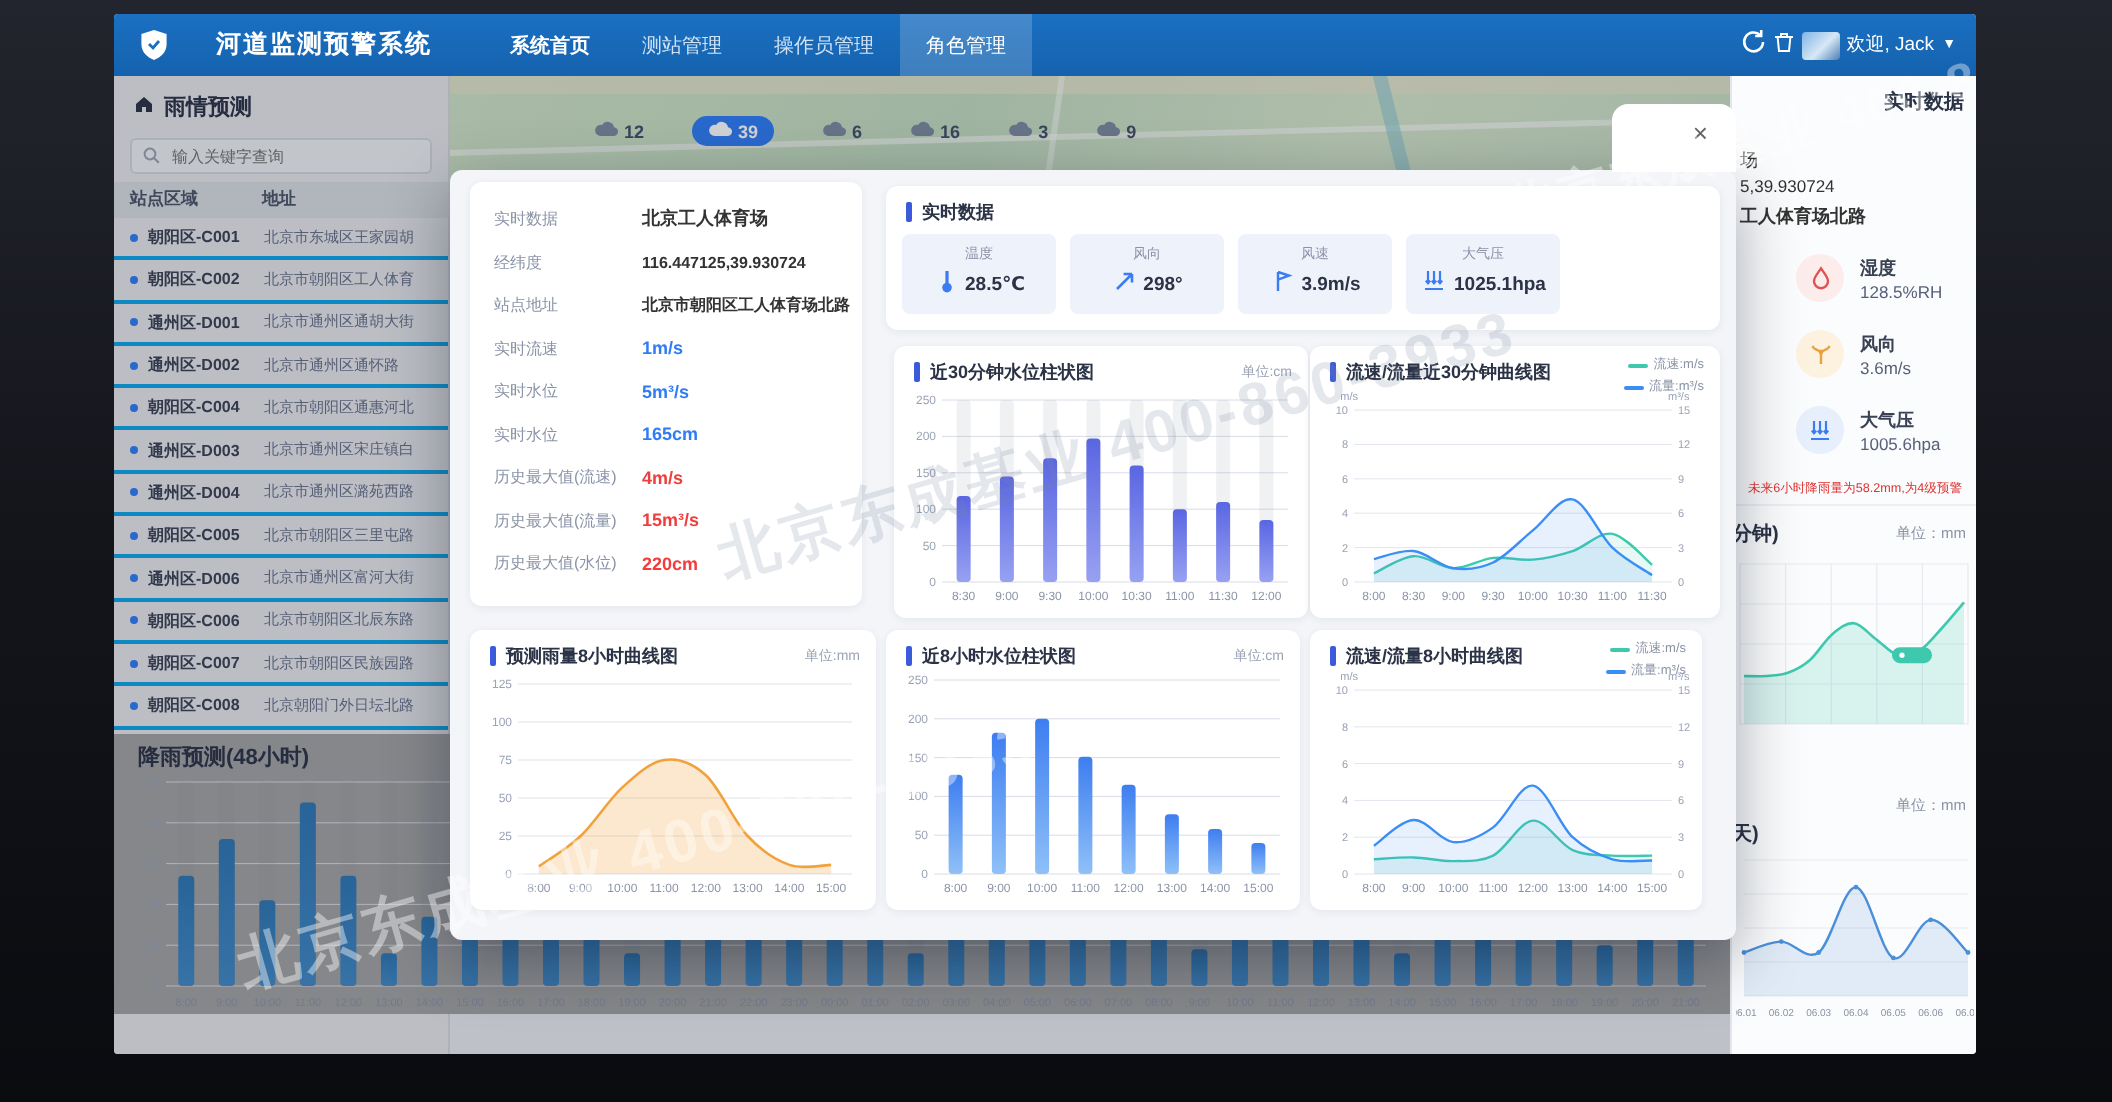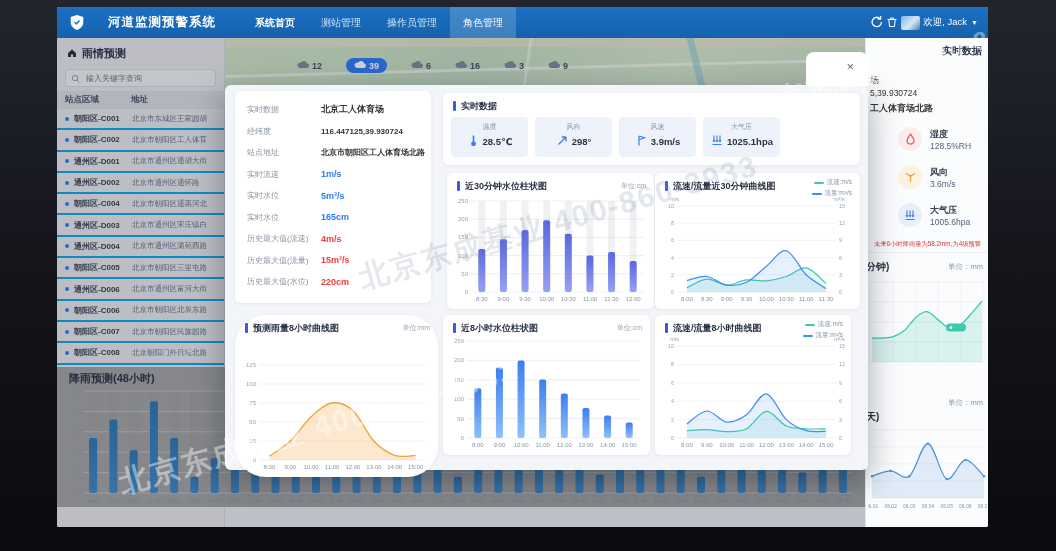--- a/index.html
+++ b/index.html
@@ -93,21 +93,21 @@
   .cunit{margin-left:auto;font-size:7px;color:#9aa3b5;padding-top:1px;}
   .legend{margin-left:auto;display:flex;flex-direction:column;gap:2px;margin-top:-2px;}
   .lg{display:flex;align-items:center;gap:3px;font-size:6.5px;color:#8a93a6;justify-content:flex-end;}
   .lg i{display:block;width:10px;height:2px;border-radius:1px;}
   .tiles{position:absolute;left:8px;top:24px;display:flex;gap:7px;}
   .tile{width:77px;height:40px;background:#eef2fb;border-radius:4px;text-align:center;}
   .t-label{font-size:7px;color:#8a93a6;margin-top:5px;}
   .t-val{display:flex;align-items:center;justify-content:center;gap:3px;font-size:9.5px;font-weight:bold;color:#2b3346;margin-top:2px;}
   .cc1{left:222px;top:88px;width:207px;height:136px;}
   .cc2{left:430px;top:88px;width:205px;height:136px;}
-  .cc3{left:10px;top:230px;width:203px;height:162px;border-radius:31px;}
+  .cc3{left:10px;top:230px;width:203px;height:140px;}
   .cc4{left:218px;top:230px;width:207px;height:140px;}
   .cc5{left:430px;top:230px;width:196px;height:140px;}
   .chart{position:absolute;left:4px;bottom:2px;}
 
   .wm{position:absolute;z-index:9;font-weight:bold;white-space:nowrap;pointer-events:none;transform:rotate(-16deg);letter-spacing:2px;}
   .wm1{left:55px;top:400px;font-size:30px;color:rgba(255,255,255,0.42);}
   .wm2{left:295px;top:195px;font-size:30px;color:rgba(120,135,160,0.20);}
   .wm3{left:690px;top:34px;font-size:25px;color:rgba(255,255,255,0.38);}
 </style>
 </head>

